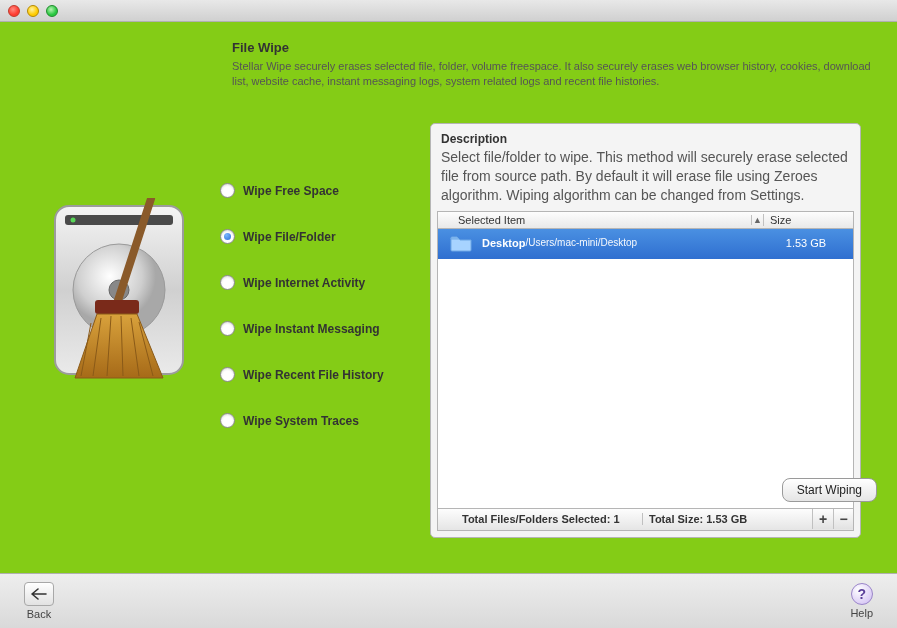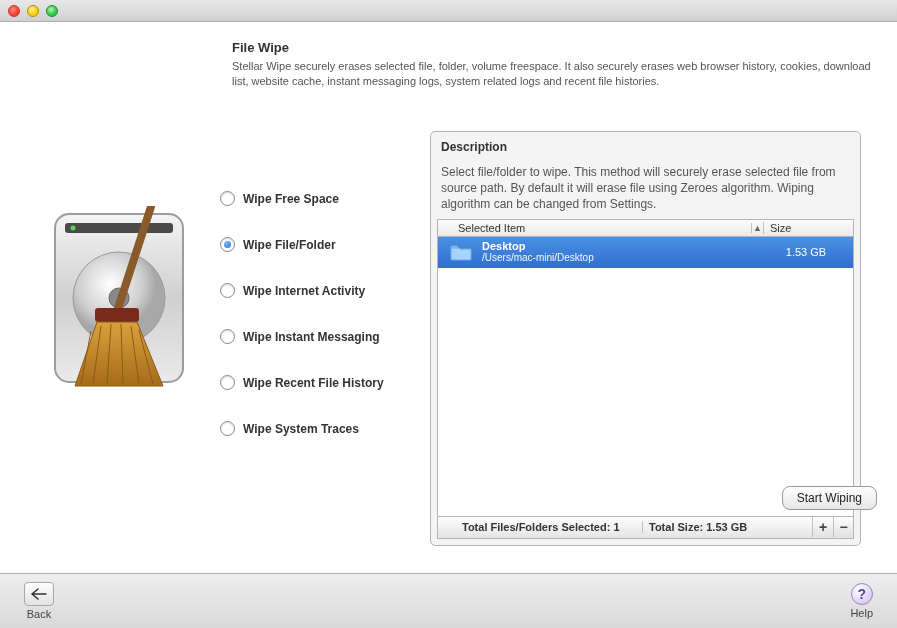--- a/index.html
+++ b/index.html
@@ -22,22 +22,22 @@
     gap: 7px;
   }
   .traffic-light { width: 12px; height: 12px; border-radius: 50%; }
   .tl-red { background: radial-gradient(circle at 40% 35%, #ff8a80, #ff3b30 60%); border:1px solid #c0392b;}
   .tl-yellow { background: radial-gradient(circle at 40% 35%, #fff1a0, #ffcc00 60%); border:1px solid #b58900;}
   .tl-green { background: radial-gradient(circle at 40% 35%, #b6f2b0, #28c840 60%); border:1px solid #1f8b2c;}
 
   .content {
     position: absolute;
     top: 22px; left: 0; right: 0; bottom: 55px;
-    background: #ffffff;
-    padding: 24px 20px 10px 20px;
+    background: #84cc16;
+    padding: 16px 20px 10px 20px;
     display: flex;
   }
   .left-col {
     width: 200px;
     display:flex; flex-direction:column;
     align-items:center;
     padding-top: 160px;
   }
   .hdd-art {
     width: 150px; height: 190px;
@@ -68,21 +68,21 @@
   }
   .panel {
     position:absolute;
     left: 0; right: 16px; top: 85px;
     border:1px solid #b5b5b5;
     border-radius:5px;
     background:#f4f4f4;
     padding:6px;
   }
   .panel-title { font-weight:bold; font-size:12px; color:#333; padding:2px 4px 2px 4px;}
-  .panel-desc { font-size:12px; color:#555; padding:0 4px 6px 4px; line-height:1.35;margin-top:8px;}
+  .panel-desc { font-size:14px; color:#555; padding:0 4px 6px 4px; line-height:1.35;}
   .table-head {
     display:flex; align-items:center;
     background: linear-gradient(#fdfdfd,#e9e9e9);
     border:1px solid #b5b5b5;
     font-size:11px; color:#333;
     height:18px;
   }
   .th-item { flex:1; padding:0 20px; }
   .th-size { width:90px; padding-left:6px; border-left:1px solid #c0c0c0;}
   .th-sort { width:12px; text-align:center; color:#666; font-size:9px; border-left:1px solid #c0c0c0;}
@@ -90,21 +90,21 @@
     background:#fff; border:1px solid #b5b5b5; border-top:none;
     height:280px; overflow:auto;
   }
   .row {
     display:flex; align-items:center;
     background: linear-gradient(#4a90e2,#2f6fd0);
     color:#fff; padding:3px 6px 4px 12px;
     min-height:30px;
   }
   .row .folder-icon { width:22px; height:18px; margin-right:10px; flex-shrink:0;}
-  .row .item-text { flex:1; display:flex; flex-direction:column; line-height:1.15;}
+  .row .item-text { flex:1; display:flex; flex-direction:row; line-height:1.15;}
   .row .item-name { font-size:11px; font-weight:bold;}
   .row .item-path { font-size:10px; opacity:0.95;}
   .row .item-size { width:82px; text-align:center; font-size:11px;}
   .table-foot {
     display:flex; align-items:center;
     background: linear-gradient(#fdfdfd,#e5e5e5);
     border:1px solid #b5b5b5; border-top:none;
     font-size:11px; font-weight:bold; color:#333;
     height:22px;
   }

